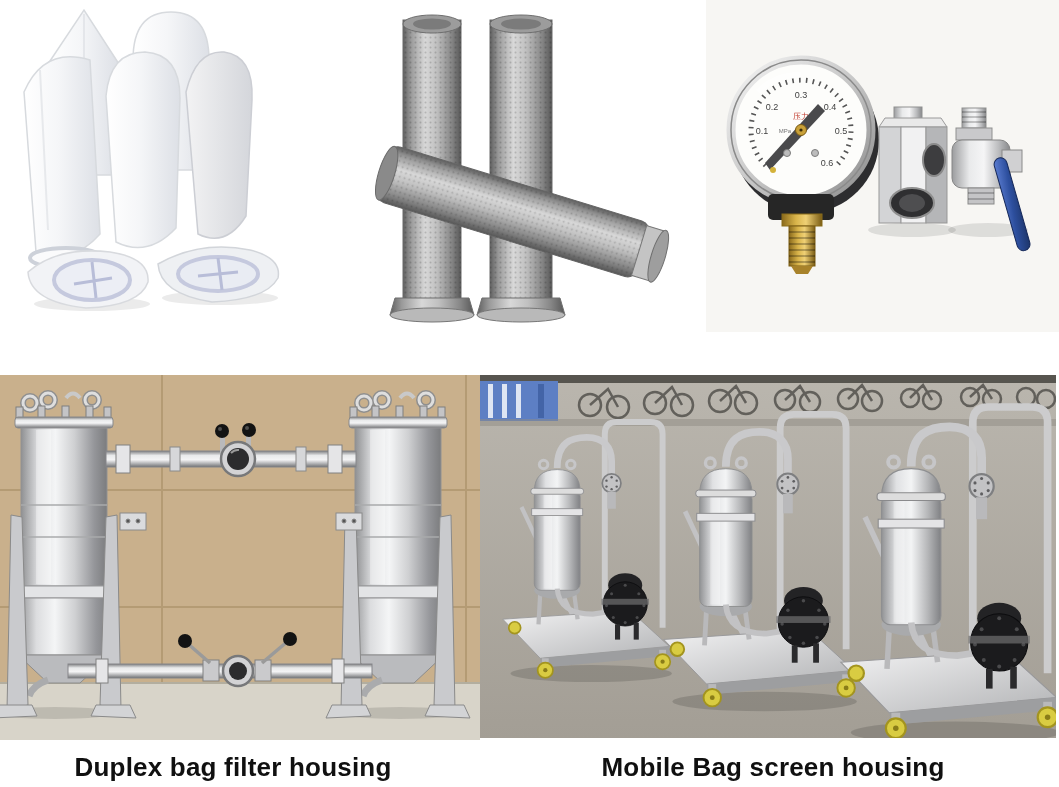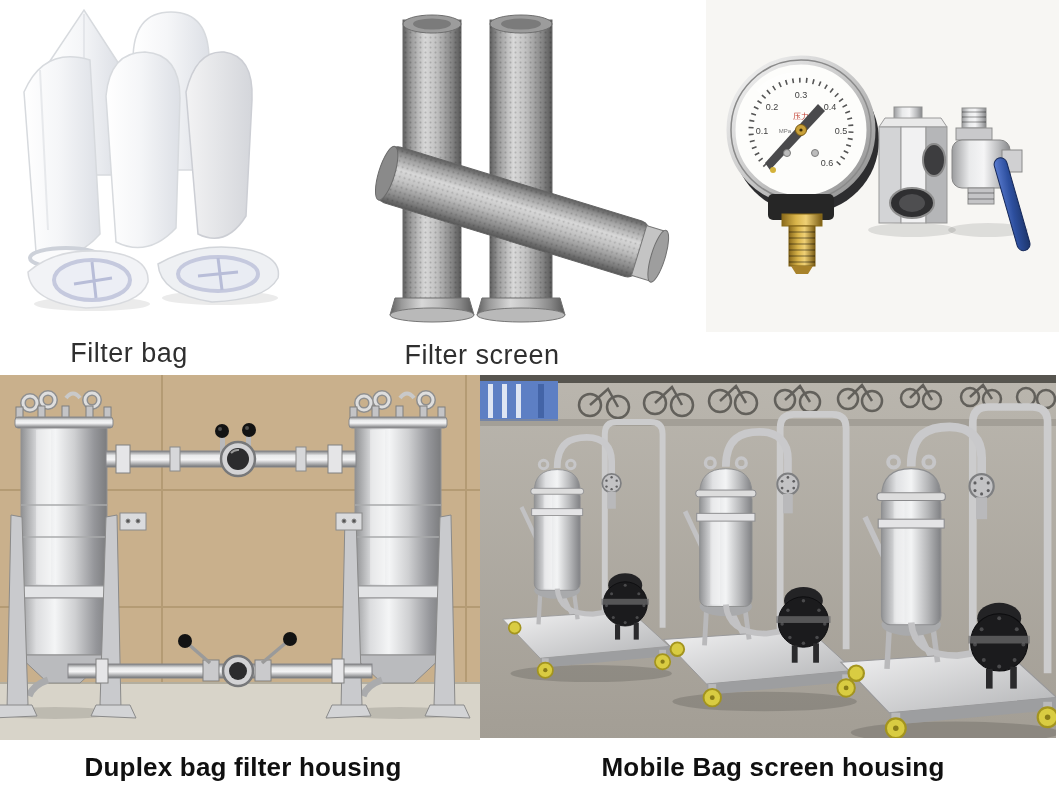--- a/index.html
+++ b/index.html
@@ -197,22 +197,20 @@
         <rect x="296" y="150" width="20" height="22" fill="#d0d0d2" stroke="#8a8a8a"></rect>
         <rect x="262" y="188" width="26" height="16" fill="#c4c4c6" stroke="#8a8a8a"></rect>
         <path d="M262,193 h26 M262,199 h26" stroke="#00000044" stroke-width="1.5"></path>
         <g transform="rotate(-16 294 164)">
           <rect x="288" y="158" width="13" height="96" rx="6.5" fill="url(#p3blue)" stroke="#16295a"></rect>
         </g>
       </g>
     </svg>
   </div>
 
-  <div class="cap cap-top" style="left:129px;top:338px">Filter bag</div>
-  <div class="cap cap-top" style="left:482px;top:340px">Filter screen</div>
 
   <div class="ph" style="left:0;top:375px;width:480px;height:365px">
     <svg viewBox="0 0 480 365">
       <defs>
         <linearGradient id="p4steel" x1="0" y1="0" x2="1" y2="0">
           <stop offset="0" stop-color="#8f9092"></stop>
             <stop offset=".2" stop-color="#dcdddf"></stop>
           <stop offset=".4" stop-color="#f4f5f6"></stop>
             <stop offset=".62" stop-color="#cfd0d2"></stop>
           <stop offset=".85" stop-color="#95969a"></stop>
@@ -420,16 +418,16 @@
         <path d="M110,30 L128,14 L138,32 M175,28 L192,12 L202,30 M240,26 L256,11 L266,28 M305,25 L320,11 L330,27 M368,24 L382,10 L392,26 M430,23 L443,10 L452,25 M490,22 L503,10 L512,24"></path>
       </g>
       <rect y="44" width="576" height="7" fill="#8f8b83" opacity=".5"></rect>
 
       <use href="#p5cart" transform="translate(16,30) scale(0.85)"></use>
       <use href="#p5cart" transform="translate(176,20) scale(0.97)"></use>
       <use href="#p5cart" transform="translate(352,10) scale(1.1)"></use>
     </svg>
   </div>
 
-  <div class="cap cap-bot" style="left:243px;top:752px">Duplex bag filter housing</div>
+  <div class="cap cap-bot" style="left:233px;top:752px">Duplex bag filter housing</div>
   <div class="cap cap-bot" style="left:773px;top:752px">Mobile Bag screen housing</div>
 
 </div>
 
 </body></html>

